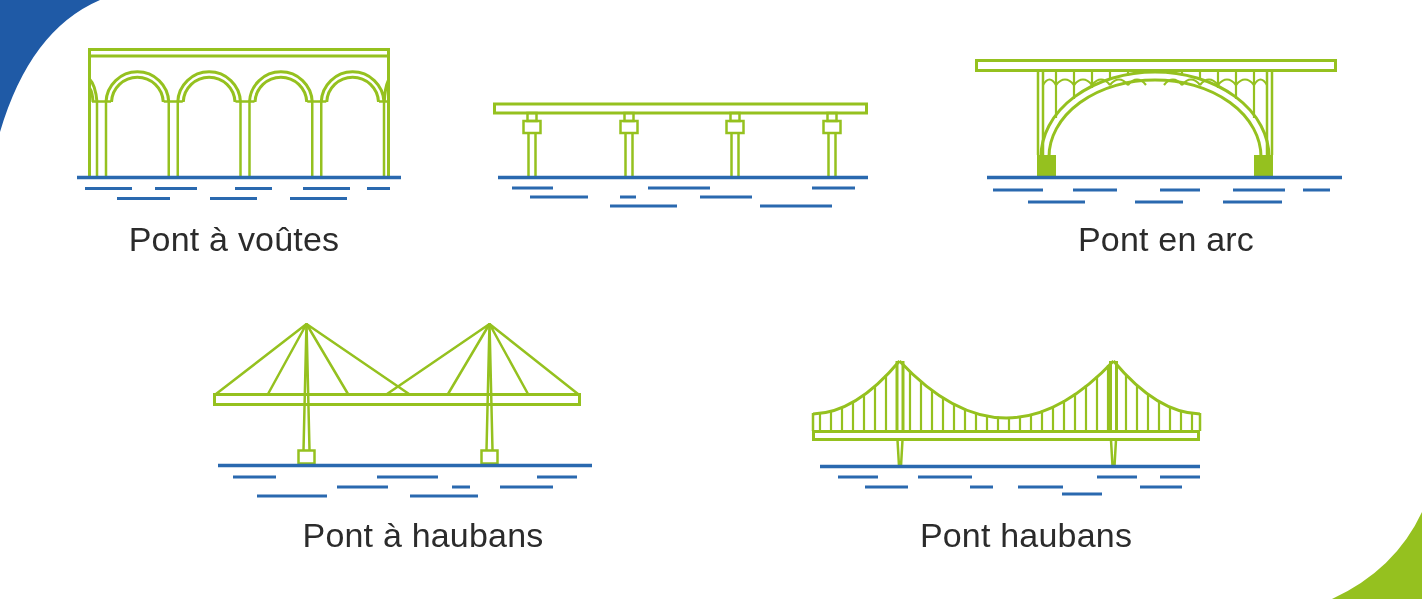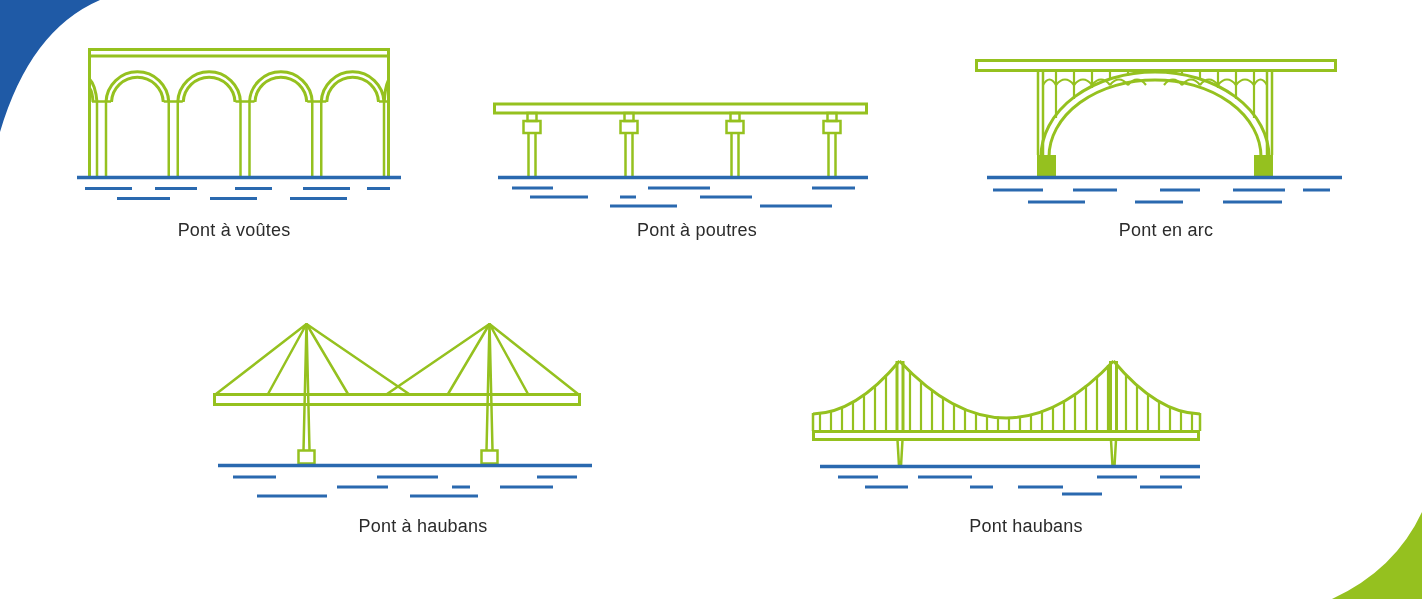--- a/index.html
+++ b/index.html
@@ -21,21 +21,21 @@
   
   .g{stroke:var(--bridge-green);fill:none;}
   .gf{fill:var(--bridge-green);stroke:none;}
   .w{stroke:var(--water-blue);fill:none;}
   .t35{stroke-width:3.5;}
   .t3{stroke-width:3;}
   .t25{stroke-width:2.5;}
   .t22{stroke-width:2.2;}
   .bridge-label{
     position:absolute;transform:translateX(-50%);
-    font-size:18px;letter-spacing:.2px;line-height:1.1;
+    font-size:34px;letter-spacing:.2px;line-height:1.1;
     color:var(--label-color);white-space:nowrap;
   }
 </style>
 </head>
 <body>
 
 <div class="canvas">
 
   <svg class="scene" width="1422" height="599" viewBox="0 0 1422 599">
 
@@ -182,17 +182,16 @@
       <g>
         <path class="w t35" d="M820,466.5 H1200"></path>
         <path class="w t3" d="M838,477 H878 M918,477 H972 M1097,477 H1137 M1160,477 H1200
                               M865,487 H908 M970,487 H993 M1018,487 H1063 M1140,487 H1182
                               M1062,494 H1102"></path>
       </g>
     </g>
   </svg>
 
   <div class="bridge-label" style="left:234px;top:221px">Pont à voûtes</div>
-  <div class="bridge-label" style="left:697px;top:221px">Pont à poutres</div>
   <div class="bridge-label" style="left:1166px;top:221px">Pont en arc</div>
   <div class="bridge-label" style="left:423px;top:517px">Pont à haubans</div>
   <div class="bridge-label" style="left:1026px;top:517px">Pont haubans</div>
 </div>
 
 </body></html>

